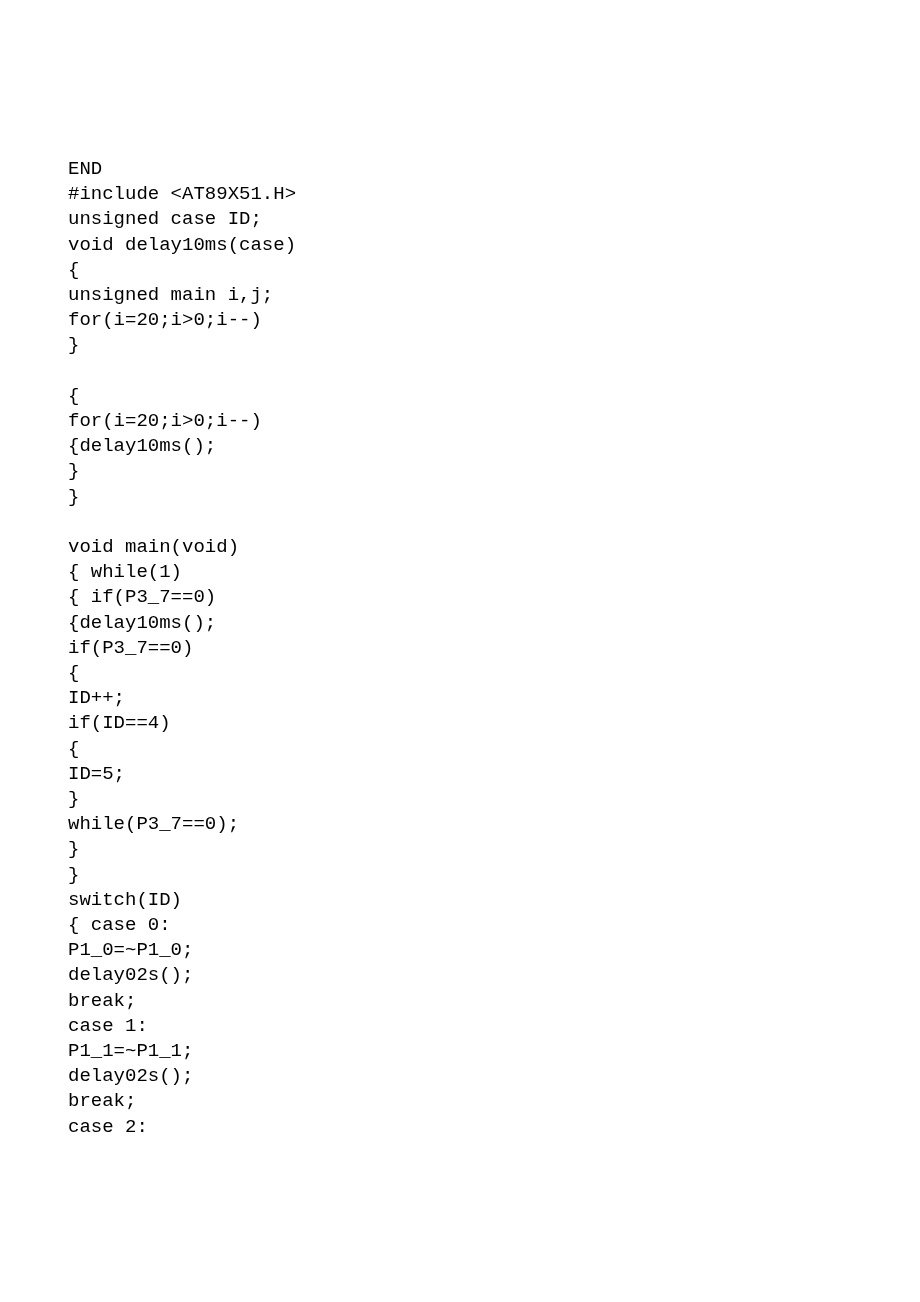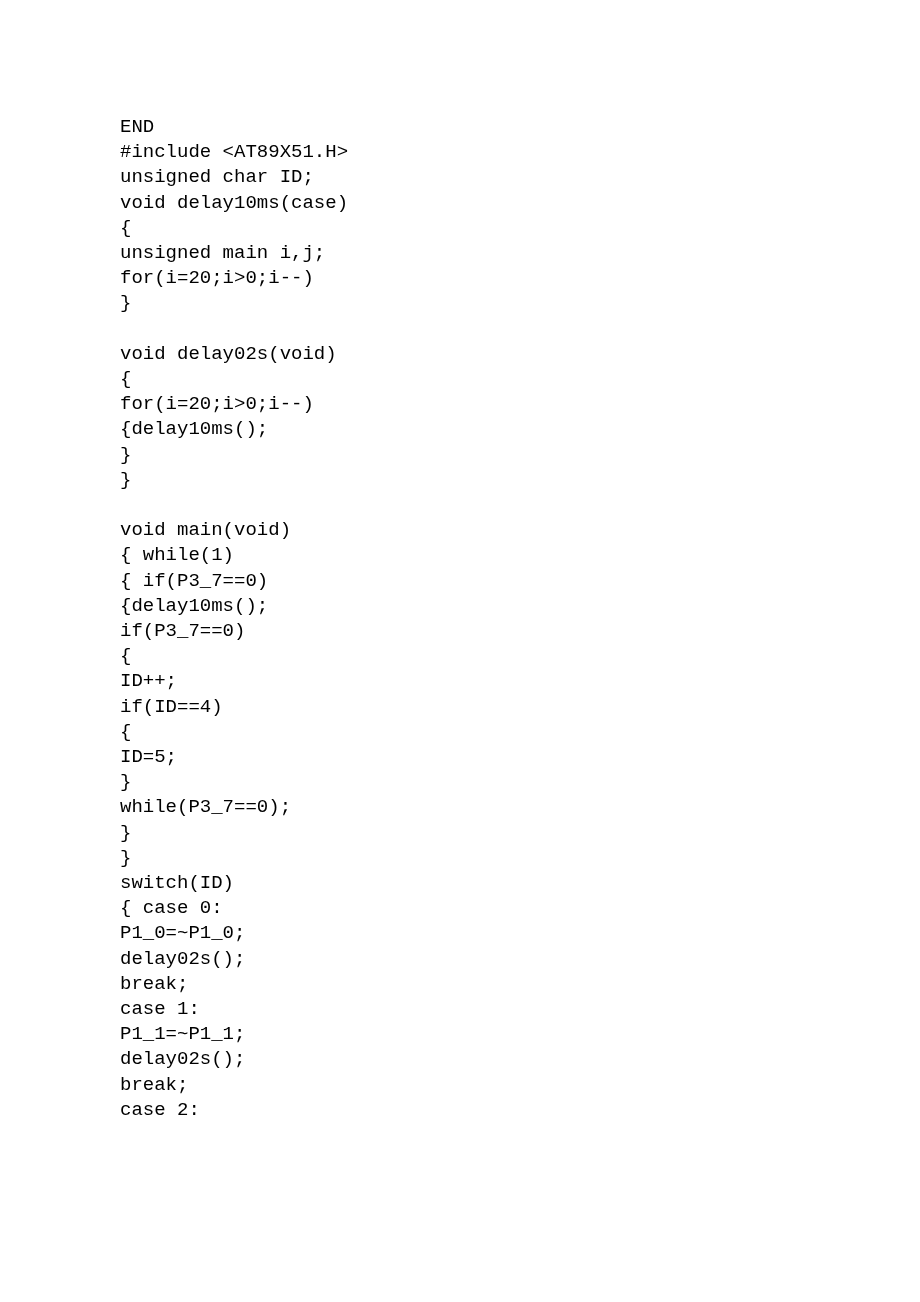--- a/index.html
+++ b/index.html
@@ -3,49 +3,49 @@
 <meta charset="utf-8">
 <style>
   body {
     margin: 0;
     padding: 0;
     background: #ffffff;
     font-family: "SimSun", "宋体", "Courier New", monospace;
     width: 920px;
   }
   .page {
-    padding: 115px 0 0 120px;
+    padding: 115px 0 0 68px;
     width: 680px;
+    margin-top: 42px;
   }
   .line {
     font-size: 19px;
     line-height: 25.2px;
     color: #000000;
     white-space: pre;
     font-family: "SimSun", "宋体", "Courier New", monospace;
   }
   .blank {
     height: 25.2px;
   }
 </style>
 </head>
 <body>
 
 <div class="page">
   <div id="code-container">
       <div class="line">END</div>
       <div class="line">#include &lt;AT89X51.H&gt;</div>
-      <div class="line">unsigned char ID;</div>
+      <div class="line">unsigned case ID;</div>
       <div class="line">void delay10ms(case)</div>
       <div class="line">{</div>
       <div class="line">unsigned main i,j;</div>
       <div class="line">for(i=20;i&gt;0;i--)</div>
       <div class="line">}</div>
       <div class="blank"></div>
-      <div class="line">void delay02s(void)</div>
       <div class="line">{</div>
       <div class="line">for(i=20;i&gt;0;i--)</div>
       <div class="line">{delay10ms();</div>
       <div class="line">}</div>
       <div class="line">}</div>
       <div class="blank"></div>
       <div class="line">void main(void)</div>
       <div class="line">{ while(1)</div>
       <div class="line">{ if(P3_7==0)</div>
       <div class="line">{delay10ms();</div>

